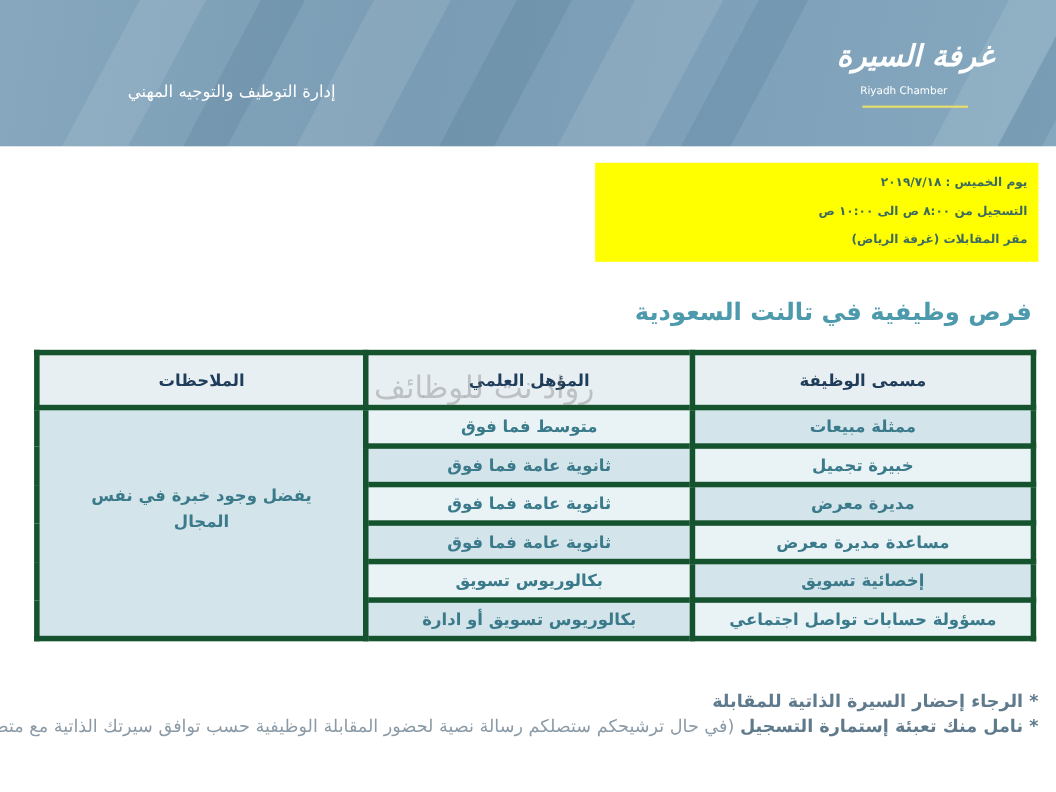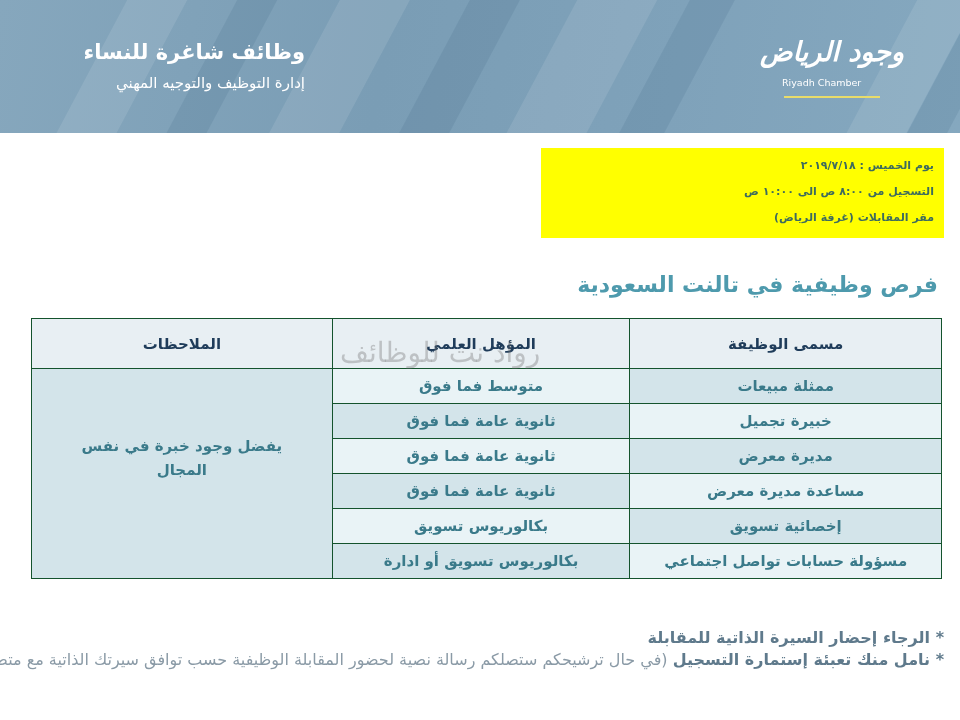--- a/index.html
+++ b/index.html
@@ -64,21 +64,21 @@
       direction: rtl; white-space: nowrap;
     }
 
     
     .jobs-table {
       position: absolute; left: 31px; top: 318px; width: 911px;
       border-collapse: collapse; direction: rtl;
       font-weight: bold;
     }
     .jobs-table th, .jobs-table td {
-      border: 1px solid #14532d;
+      border: 5px solid #14532d;
       text-align: center; vertical-align: middle;
       padding: 0 6px;
     }
     .jobs-table th {
       height: 50px; background: #e8eff3;
       color: #1f3c5a; font-size: 15px;
     }
     .jobs-table td {
       height: 35px; color: #3a7a8a; font-size: 15px;
     }
@@ -117,24 +117,23 @@
   <div class="banner">
     <div class="stripe" style="left:90px;top:-20px;width:60px;height:180px;"></div>
     <div class="stripe dark" style="left:200px;top:-30px;width:40px;height:200px;"></div>
     <div class="stripe" style="left:300px;top:-10px;width:70px;height:170px;"></div>
     <div class="stripe dark" style="left:430px;top:-20px;width:50px;height:190px;"></div>
     <div class="stripe" style="left:540px;top:-20px;width:80px;height:180px;"></div>
     <div class="stripe dark" style="left:650px;top:-10px;width:45px;height:170px;"></div>
     <div class="stripe" style="left:880px;top:-20px;width:60px;height:180px;"></div>
     <div class="stripe dark" style="left:930px;top:20px;width:40px;height:140px;"></div>
 
-    <div class="banner-title">وظائف شاغرة للنساء</div>
     <div class="banner-subtitle">إدارة التوظيف والتوجيه المهني</div>
 
-    <div class="logo-ar">وجود الرياض</div>
+    <div class="logo-ar">غرفة السيرة</div>
     <div class="logo-en">Riyadh Chamber</div>
     <div class="logo-line"></div>
   </div>
 
   <div class="info-box">
     <div class="line">يوم الخميس : ٢٠١٩/٧/١٨</div>
     <div class="line">التسجيل من  ٨:٠٠ ص الى ١٠:٠٠ ص</div>
     <div class="line">مقر المقابلات (غرفة الرياض)</div>
   </div>
 

